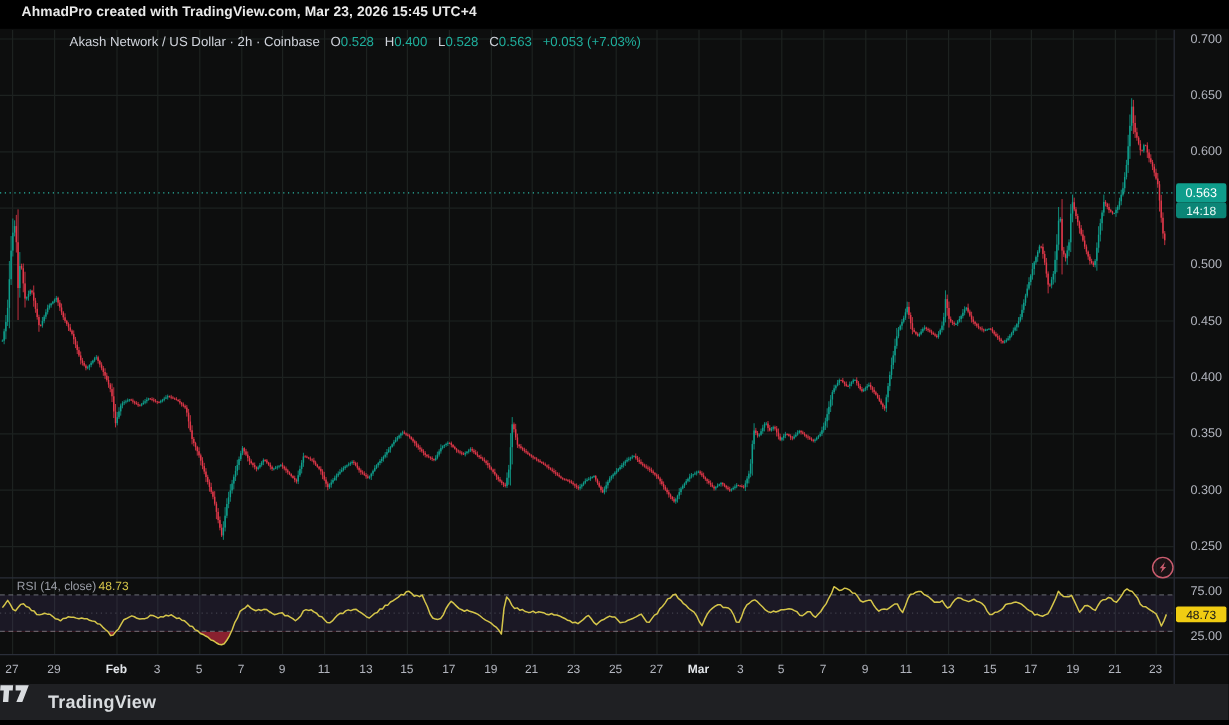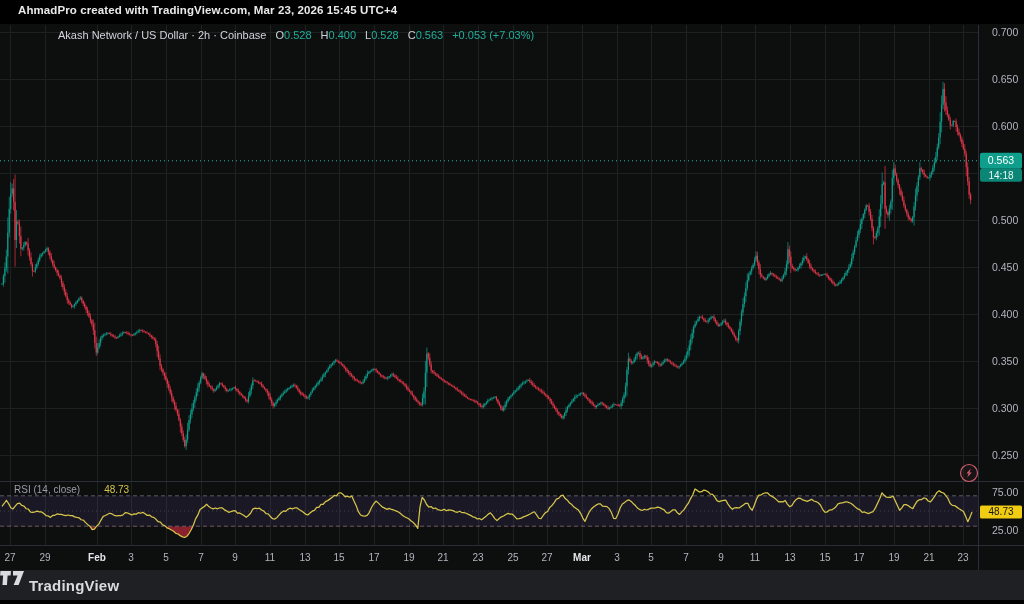--- a/index.html
+++ b/index.html
@@ -5,24 +5,24 @@
   html,body{margin:0;padding:0;background:#000;width:1024px;height:604px;overflow:hidden;
     font-family:"Liberation Sans",sans-serif;-webkit-font-smoothing:antialiased;}
   #stage{position:relative;width:1024px;height:604px;}
   svg{position:absolute;left:0;top:0;}
   .watermark{position:absolute;left:18px;top:4px;font-size:11.5px;font-weight:700;color:#e9e9e9;letter-spacing:.1px;}
   .legend{position:absolute;left:18px;top:29px;font-size:11px;color:#d1d4dc;display:flex;gap:9px;align-items:baseline;white-space:nowrap;margin-left:40px;}
   .legend .sym{color:#d1d4dc;cursor:pointer;}
   .legend .pair .k{color:#cfd2da;}
   .legend .pair .v{color:#1fae9c;text-align:right;}
   .legend .chg{color:#1fae9c;}
-  .rsi-legend{position:absolute;left:14px;top:484px;font-size:10px;color:#9a9da6;display:flex;gap:24px;align-items:baseline;white-space:nowrap;}
+  .rsi-legend{position:absolute;left:14px;top:484px;font-size:10px;color:#9a9da6;display:flex;gap:2px;align-items:baseline;white-space:nowrap;}
   .rsi-legend .val{color:#d5c54a;}
   .footer{position:absolute;left:0;top:570px;width:1024px;height:30px;background:#1f2023;
-    display:flex;align-items:center;padding-left:20px;box-sizing:border-box;gap:9px;}
+    display:flex;align-items:center;padding-left:31px;box-sizing:border-box;gap:9px;}
   .footer .brand{font-size:15px;font-weight:700;color:#d9dcdf;letter-spacing:.2px;}
   .tv-logo{display:inline-block;}
 </style>
 </head>
 <body>
 
 <div id="stage">
 
   <svg id="chart-svg" width="1024" height="570">
       <rect x="0" y="24" width="1024" height="546" fill="#0d0e0e"></rect>

